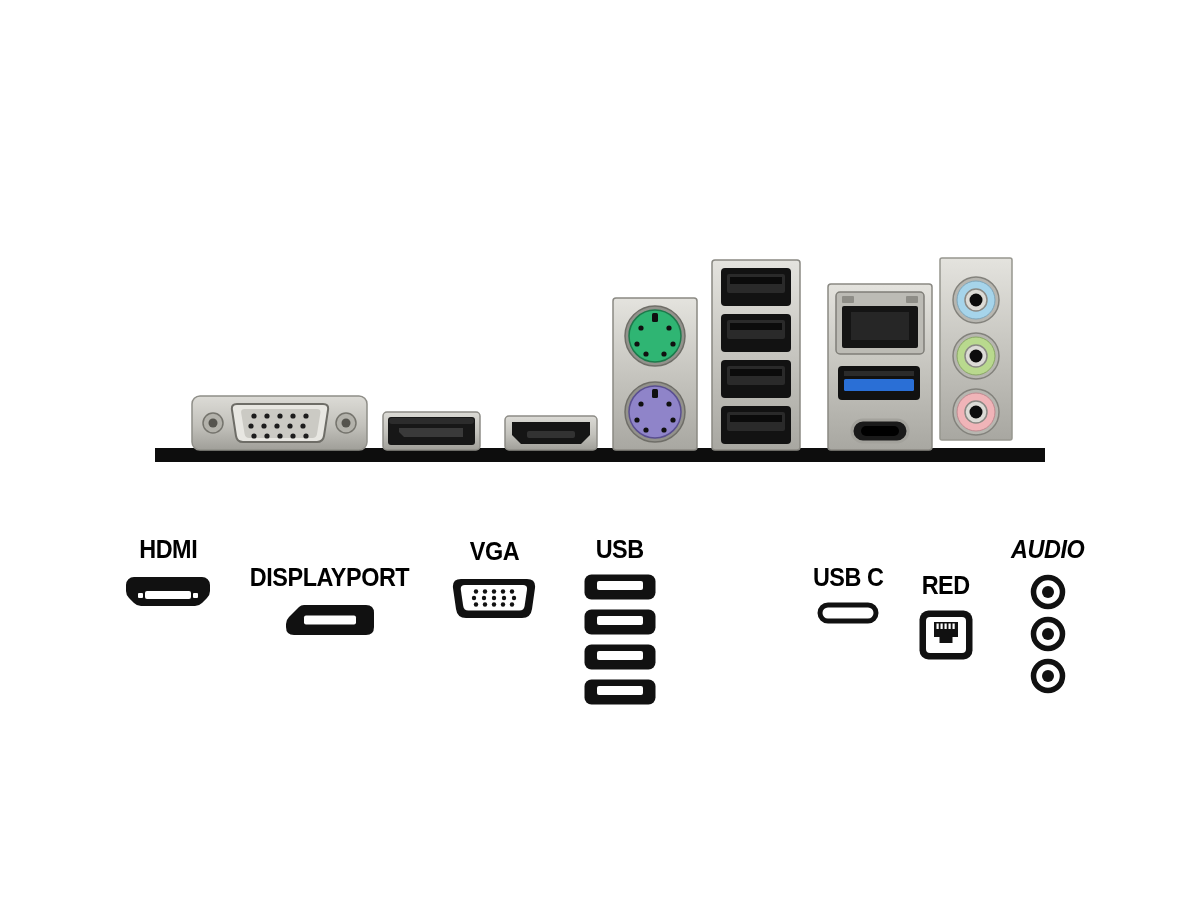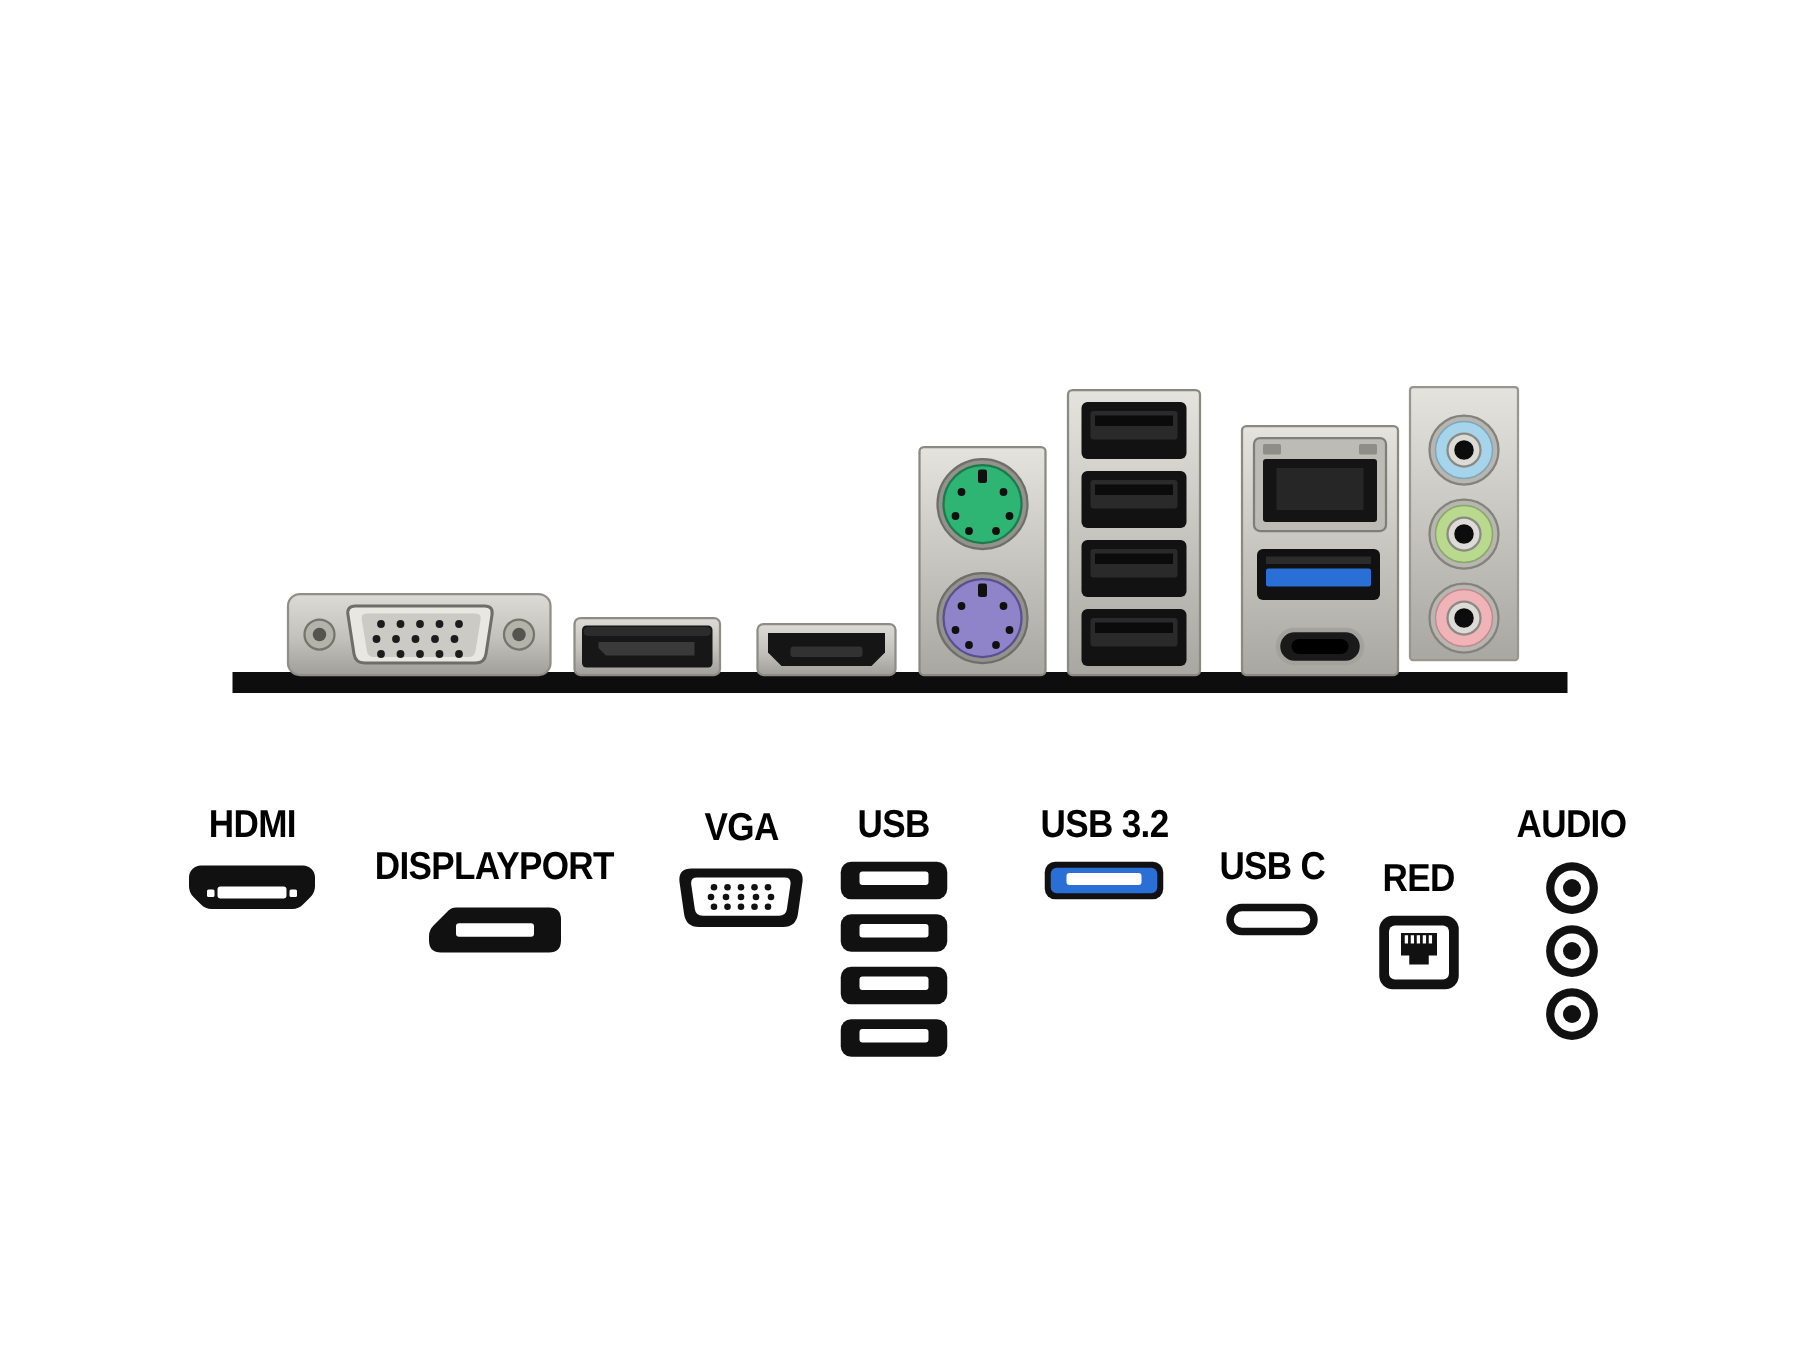--- a/index.html
+++ b/index.html
@@ -231,21 +231,21 @@
           <circle cx="30" cy="30.5" r="2.2"></circle>
             <circle cx="39" cy="30.5" r="2.2"></circle>
             <circle cx="48" cy="30.5" r="2.2"></circle>
             <circle cx="57" cy="30.5" r="2.2"></circle>
             <circle cx="66" cy="30.5" r="2.2"></circle>
         </g>
       </svg>
     </div>
   </div>
 
-  <div class="legend-col" style="left:536px; top:534px; width:120px;justify-content:space-between;">
+  <div class="legend-col" style="left:560px; top:534px; width:120px;justify-content:space-between;">
     <div class="legend-label">USB</div>
     <div class="legend-icons">
       <svg width="76" height="30" viewBox="0 0 76 30">
         <rect x="2.5" y="2.5" width="71" height="25" rx="7" fill="#111111"></rect>
         <rect x="15" y="9" width="46" height="9" rx="2" fill="#ffffff"></rect>
       </svg>
       <svg width="76" height="30" viewBox="0 0 76 30">
         <rect x="2.5" y="2.5" width="71" height="25" rx="7" fill="#111111"></rect>
         <rect x="15" y="9" width="46" height="9" rx="2" fill="#ffffff"></rect>
       </svg>
@@ -253,30 +253,20 @@
         <rect x="2.5" y="2.5" width="71" height="25" rx="7" fill="#111111"></rect>
         <rect x="15" y="9" width="46" height="9" rx="2" fill="#ffffff"></rect>
       </svg>
       <svg width="76" height="30" viewBox="0 0 76 30">
         <rect x="2.5" y="2.5" width="71" height="25" rx="7" fill="#111111"></rect>
         <rect x="15" y="9" width="46" height="9" rx="2" fill="#ffffff"></rect>
       </svg>
     </div>
   </div>
 
-  <div class="legend-col" style="left:666px; top:534px; width:140px;">
-    <div class="legend-label">USB 3.2</div>
-    <div class="legend-icons">
-      <svg width="84" height="30" viewBox="0 0 84 30">
-        <rect x="2.5" y="2.5" width="79" height="25" rx="7" fill="#111111"></rect>
-        <rect x="6.5" y="6.5" width="71" height="17" rx="4" fill="#2a6fd6"></rect>
-        <rect x="17" y="10" width="50" height="8" rx="2" fill="#ffffff"></rect>
-      </svg>
-    </div>
-  </div>
 
   <div class="legend-col" style="left:788px; top:534px; width:120px;margin-top:28px;">
     <div class="legend-label">USB C</div>
     <div class="legend-icons">
       <svg width="66" height="26" viewBox="0 0 66 26">
         <rect x="5" y="5" width="56" height="16" rx="8" fill="#ffffff" stroke="#111111" stroke-width="5"></rect>
       </svg>
     </div>
   </div>
 
@@ -291,21 +281,21 @@
           <rect x="19.5" y="15.5" width="2.2" height="5.5"></rect>
           <rect x="23.5" y="15.5" width="2.2" height="5.5"></rect>
           <rect x="27.5" y="15.5" width="2.2" height="5.5"></rect>
           <rect x="31.5" y="15.5" width="2.2" height="5.5"></rect>
           <rect x="35.5" y="15.5" width="2.2" height="5.5"></rect>
         </g>
       </svg>
     </div>
   </div>
 
-  <div class="legend-col" style="left:988px; top:534px; width:120px;">
+  <div class="legend-col" style="left:988px; top:534px; width:120px;font-style:italic;">
     <div class="legend-label">AUDIO</div>
     <div class="legend-icons">
       <svg width="40" height="128" viewBox="0 0 40 128">
         <g>
           <circle cx="20" cy="20" r="14.5" fill="#ffffff" stroke="#111111" stroke-width="5.5"></circle>
           <circle cx="20" cy="20" r="6" fill="#111111"></circle>
         </g>
         <g>
           <circle cx="20" cy="62" r="14.5" fill="#ffffff" stroke="#111111" stroke-width="5.5"></circle>
           <circle cx="20" cy="62" r="6" fill="#111111"></circle>

